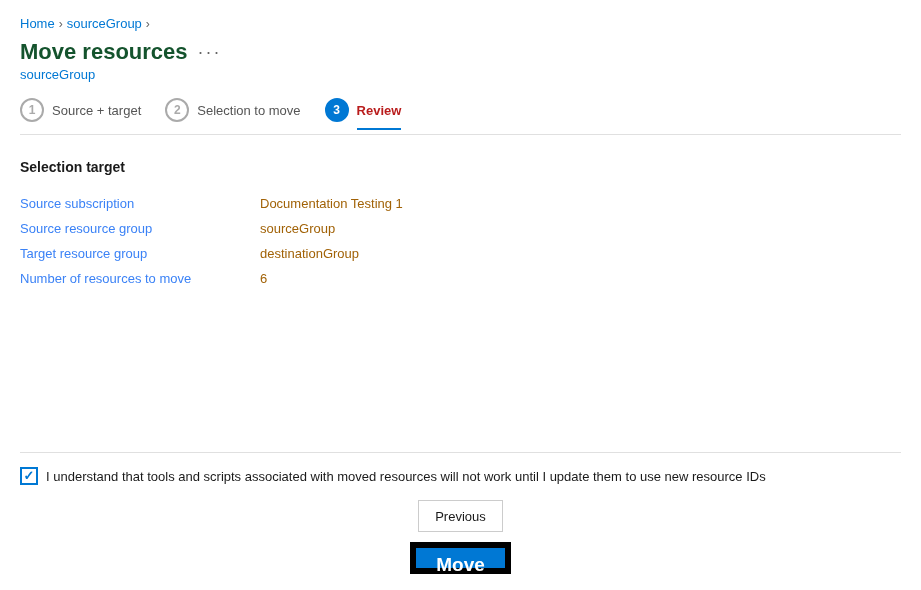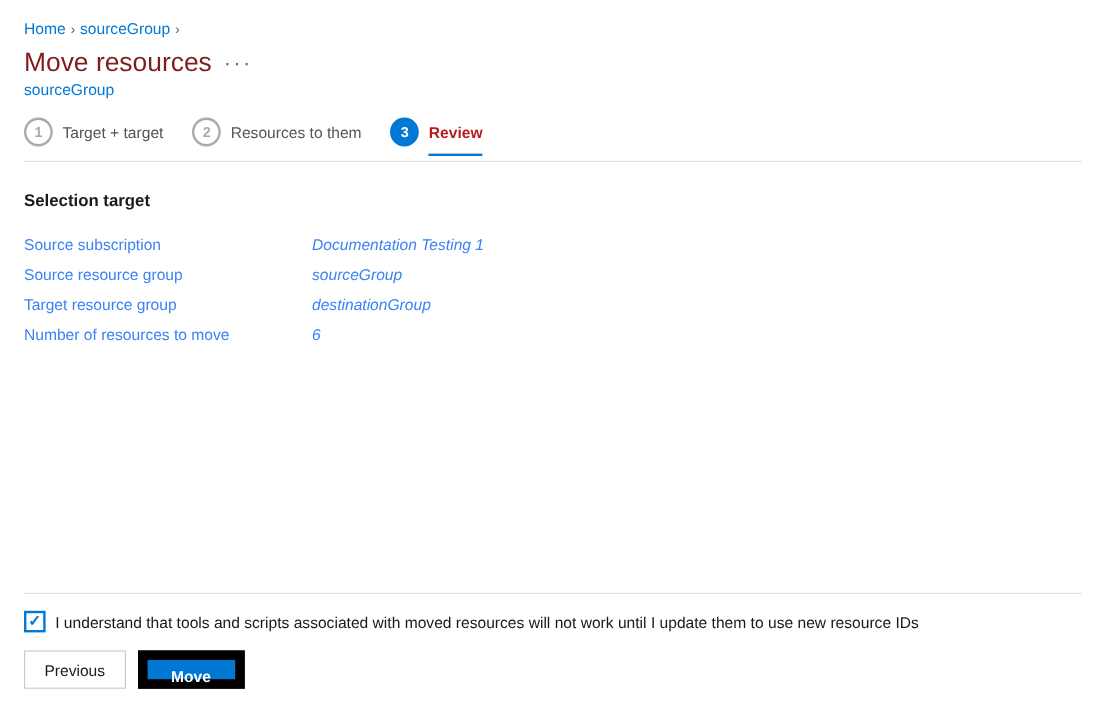--- a/index.html
+++ b/index.html
@@ -40,22 +40,22 @@
 
     
     .page-header {
       display: flex;
       align-items: center;
       gap: 10px;
       margin-bottom: 2px;
     }
     .page-title {
       font-size: 22px;
-      font-weight: 400;
-      color: #7f1d1d;
+      font-weight: 700;
+      color: #14532d;
     }
     .more-options {
       font-size: 18px;
       color: #666;
       cursor: pointer;
       letter-spacing: 2px;
     }
     .source-group-label {
       font-size: 13px;
       color: #0078d4;
@@ -125,22 +125,21 @@
     .summary-table td {
       padding: 5px 0;
       vertical-align: top;
       font-size: 13px;
     }
     .summary-table td:first-child {
       width: 240px;
       color: #3b82f6;
     }
     .summary-table td:last-child {
-      color: #3b82f6;
-      font-style: italic;
+      color: #a16207;
     }
 
     
     .bottom-bar {
       margin-top: auto;
       border-top: 1px solid #e0e0e0;
       padding: 14px 0 16px 0;
     }
     .acknowledgment-row {
       display: flex;
@@ -169,38 +168,39 @@
       font-size: 13px;
       color: #1a1a1a;
       line-height: 1.4;
       padding-top: 1px;
     }
 
     .buttons-row {
       display: flex;
       align-items: center;
       gap: 10px;
+      flex-direction: column;
     }
     .btn-previous {
       padding: 6px 16px;
       border: 1px solid #ccc;
       background: #fff;
       color: #1a1a1a;
       font-size: 13px;
       cursor: pointer;
       min-width: 80px;
       height: 32px;
     }
 
     .btn-move {
       padding: 6px 20px;
-      border: 8px solid #000000;
+      border: 6px solid #000000;
       background: #0078d4;
       color: #fff;
-      font-size: 13px;
+      font-size: 19px;
       font-weight: 600;
       cursor: pointer;
       min-width: 80px;
       height: 32px;
     }
   </style>
 </head>
 <body>
 
 <div class="page-container">
@@ -216,27 +216,27 @@
     <h1 class="page-title">Move resources</h1>
     <span class="more-options">···</span>
   </div>
   <div class="source-group-label">sourceGroup</div>
 
   <div class="wizard-steps">
     <div class="wizard-step">
       <div class="step-circle">
         <span>1</span>
       </div>
-      <span class="step-label">Target + target</span>
+      <span class="step-label">Source + target</span>
     </div>
     <div class="wizard-step">
       <div class="step-circle">
         <span>2</span>
       </div>
-      <span class="step-label">Resources to them</span>
+      <span class="step-label">Selection to move</span>
     </div>
     <div class="wizard-step">
       <div class="step-circle active">
         <span>3</span>
       </div>
       <span class="step-label active">Review</span>
     </div>
   </div>
 
   <div>

